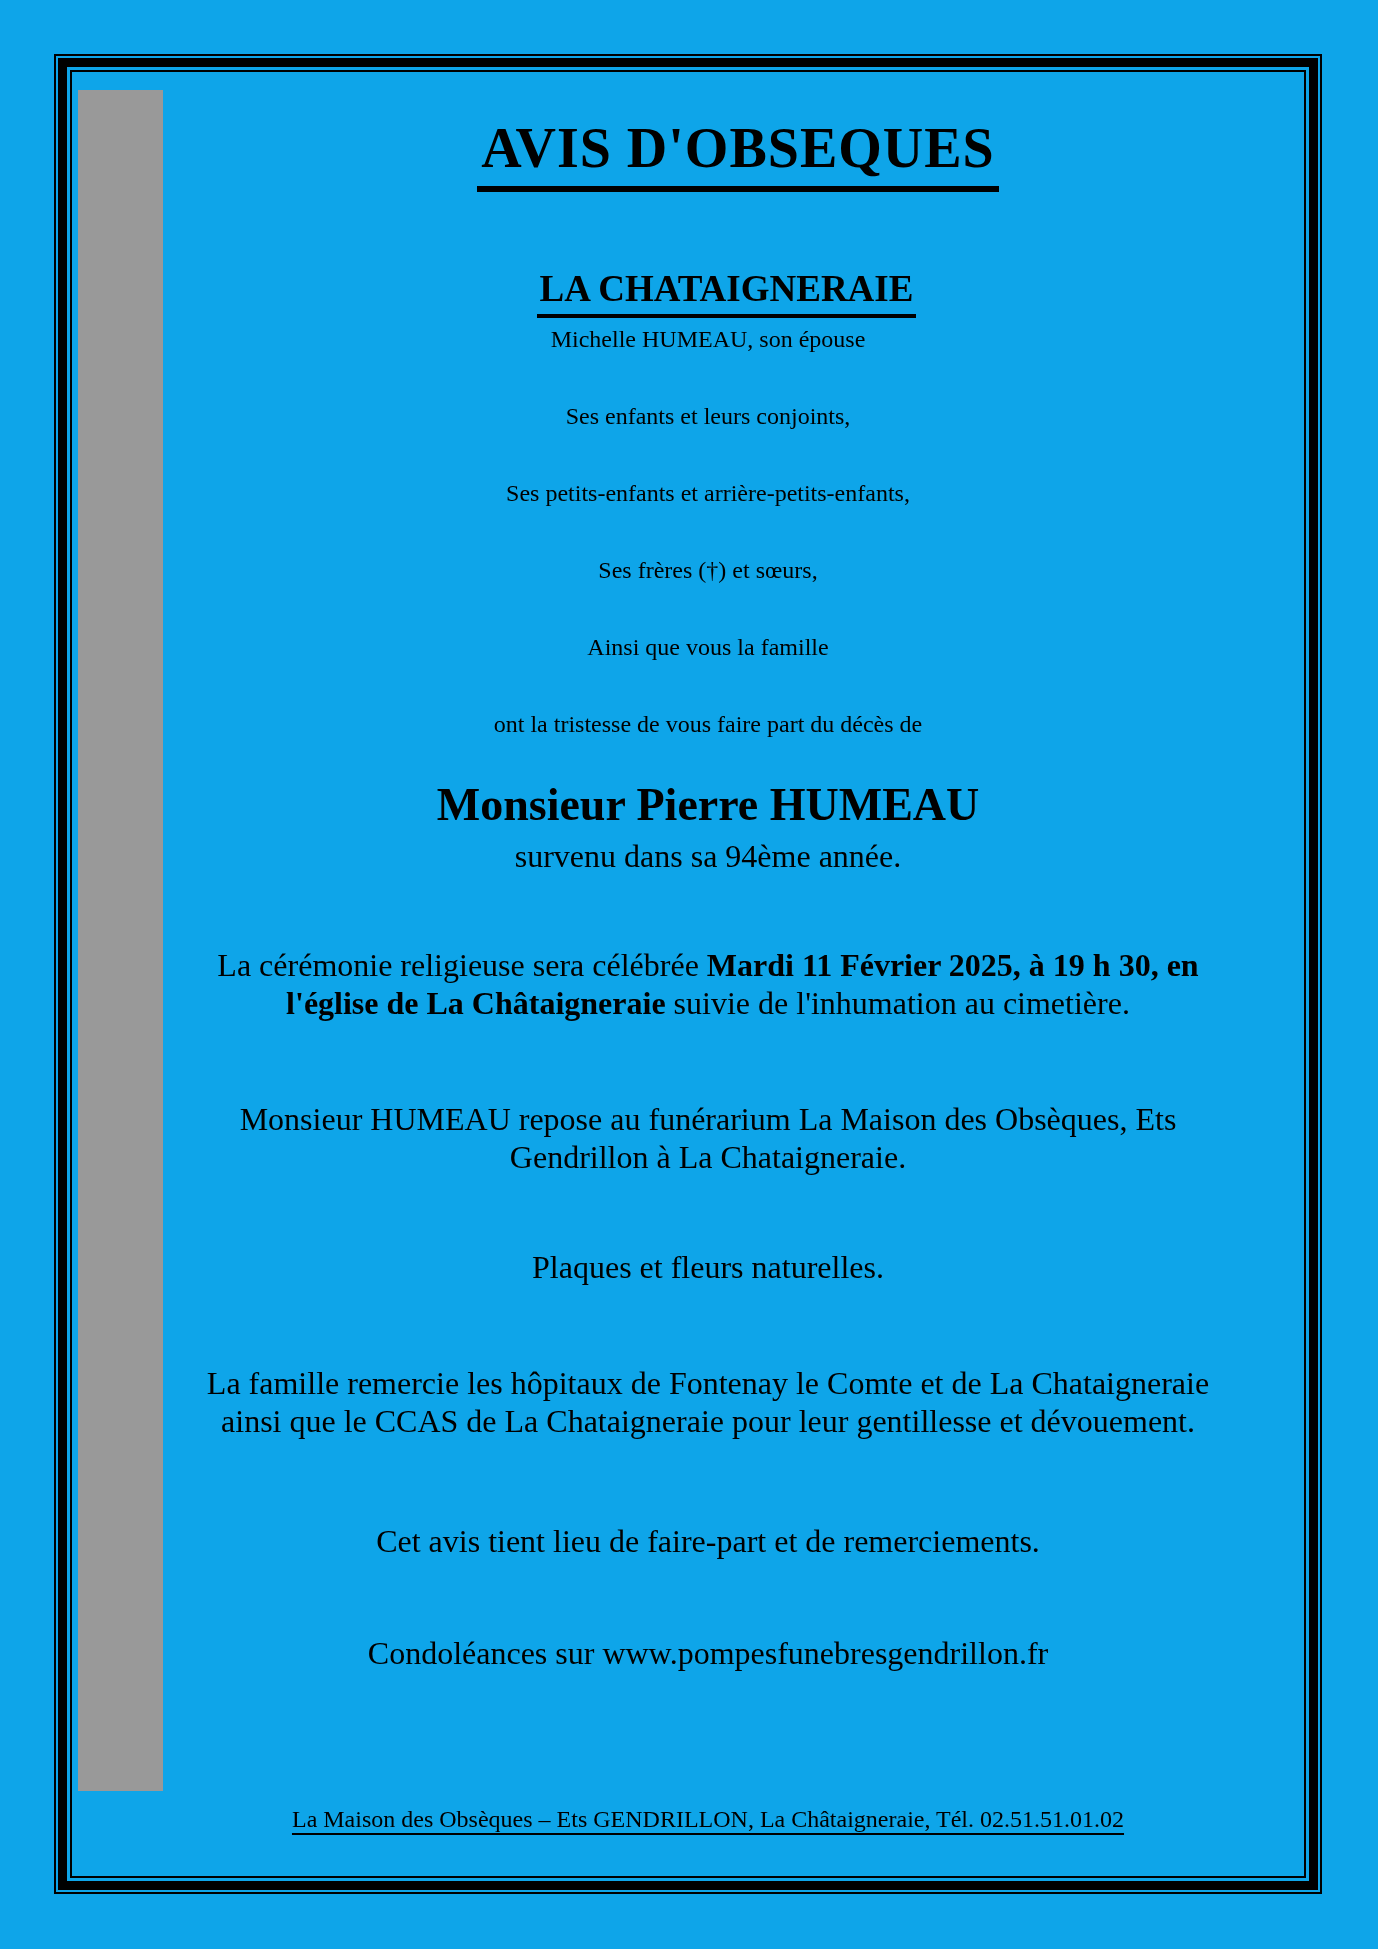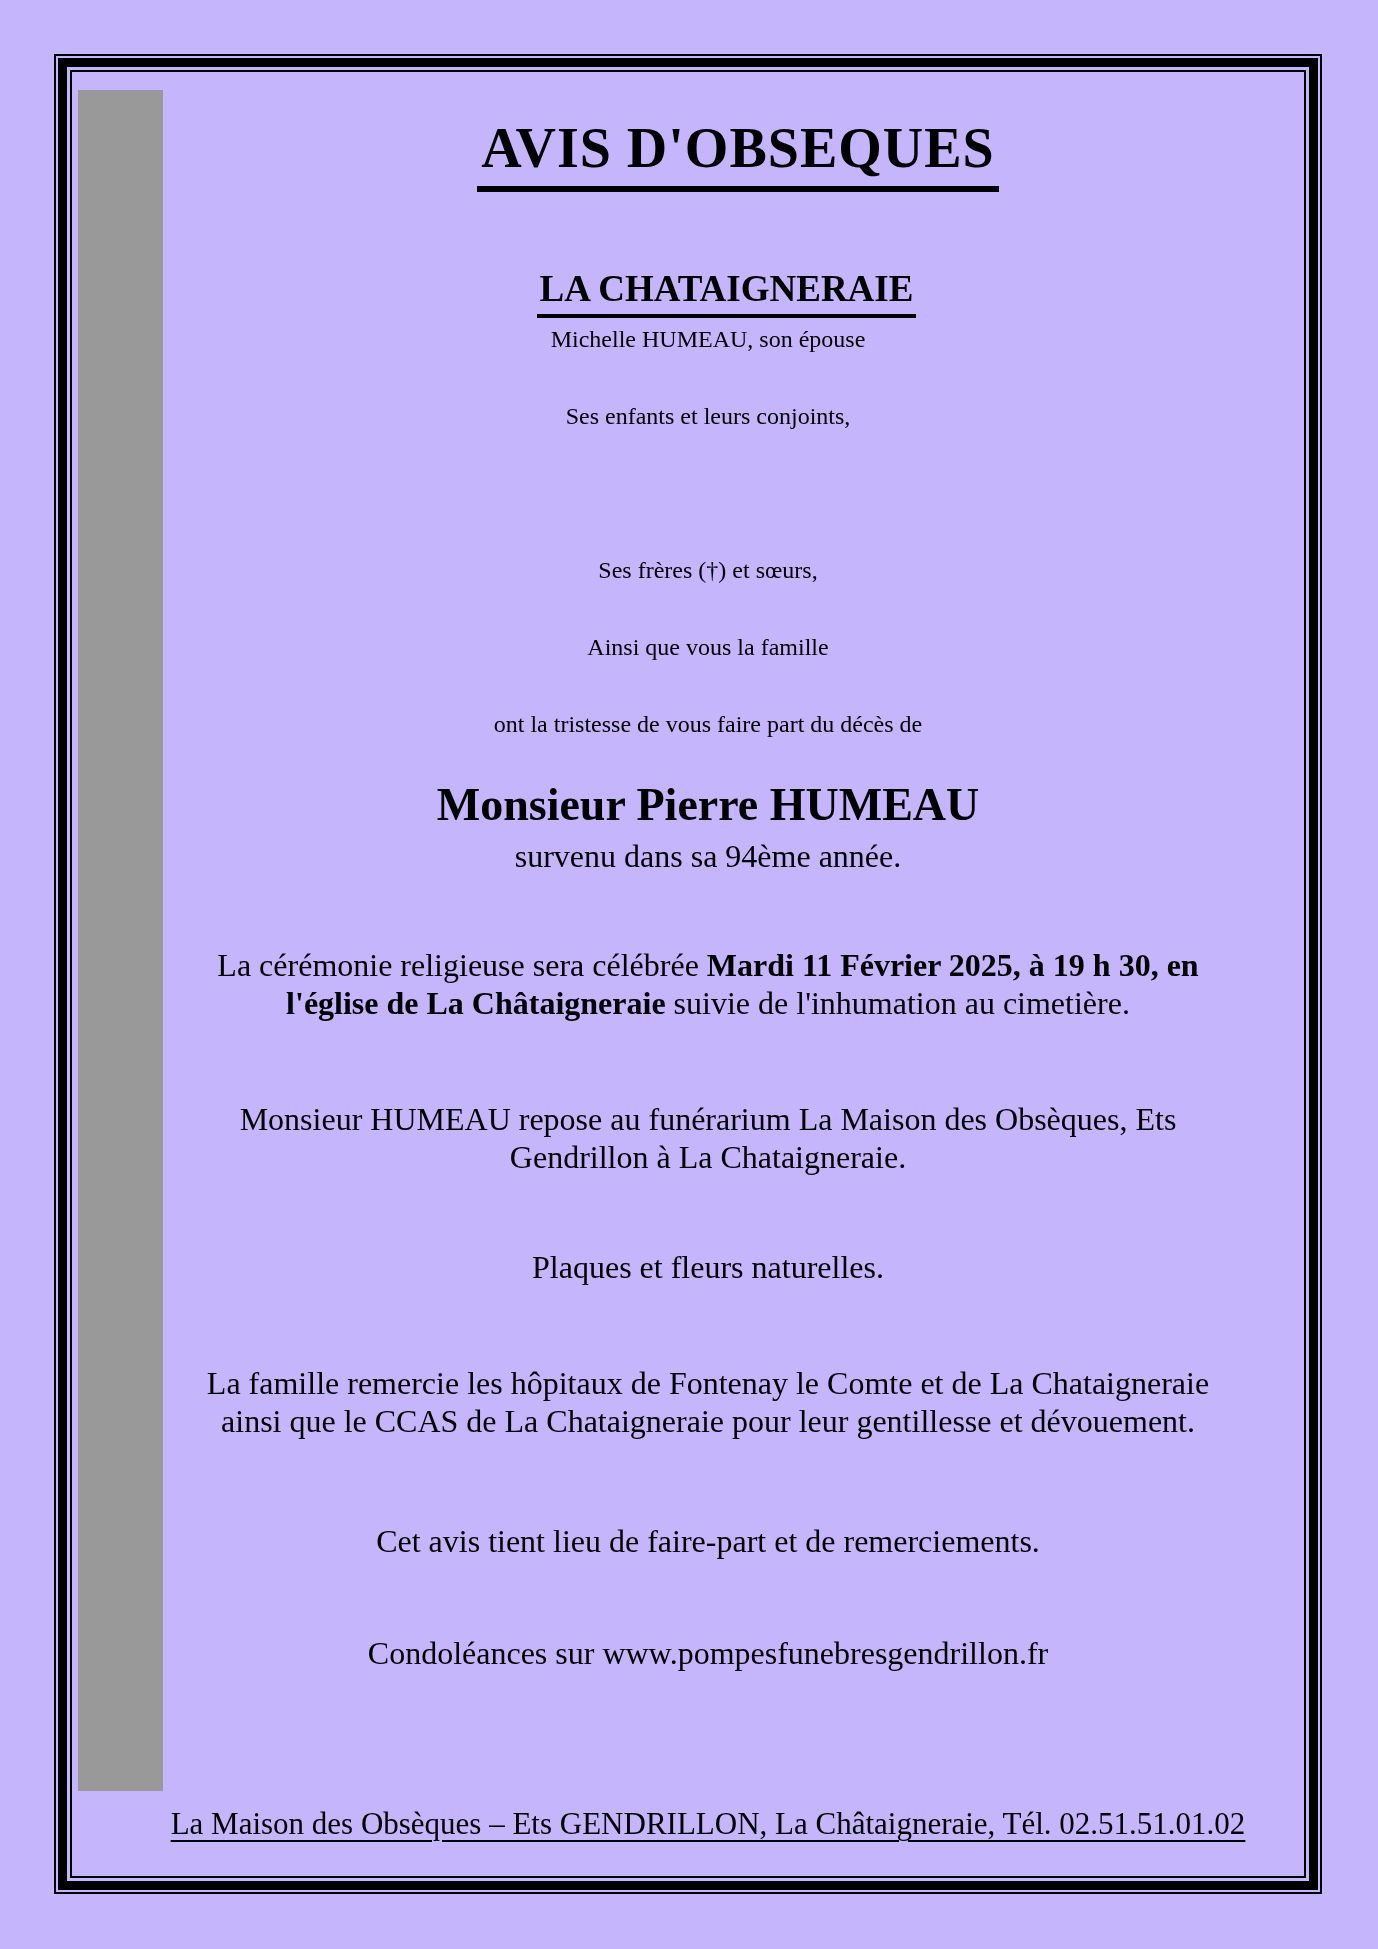--- a/index.html
+++ b/index.html
@@ -76,49 +76,50 @@
   .age {
     top: 838px;
     font-size: 32px;
   }
   .para {
     font-size: 32px;
     line-height: 38px;
   }
   .footer-line {
     top: 1806px;
-    font-size: 31px;
+    font-size: 24px;
     text-decoration: underline;
     text-decoration-thickness: 2px;
     text-underline-offset: 6px;
   }
 </style>
 </head>
 <body>
 
-<div class="page" style="background: #c4b5fd; color: rgb(0, 0, 0);">
+<div class="page" style="background: #0ea5e9; color: rgb(0, 0, 0);">
 
   <div class="frame-outer">
     <div class="frame-mid">
       <div class="frame-inner"></div>
     </div>
   </div>
 
   <div class="accent-bar" style="background: rgb(153, 153, 153);"></div>
 
   <div class="text title">
     <span class="u">AVIS D'OBSEQUES</span>
   </div>
 
   <div class="text commune">
     <span class="u">LA CHATAIGNERAIE</span>
   </div>
 
   <div class="text fam" style="top:326px">Michelle HUMEAU, son épouse</div>
   <div class="text fam" style="top:403px">Ses enfants et leurs conjoints,</div>
+  <div class="text fam" style="top:480px">Ses petits-enfants et arrière-petits-enfants,</div>
   <div class="text fam" style="top:557px">Ses frères (†) et sœurs,</div>
   <div class="text fam" style="top:634px">Ainsi que vous la famille</div>
   <div class="text fam" style="top:711px">ont la tristesse de vous faire part du décès de</div>
 
   <div class="text name">Monsieur Pierre HUMEAU</div>
   <div class="text age">survenu dans sa 94ème année.</div>
 
   <div class="text para" style="top:946px"><span>La cérémonie religieuse sera célébrée </span><strong>Mardi 11 Février 2025, à 19 h 30, en</strong><br><strong>l'église de La Châtaigneraie</strong><span> suivie de l'inhumation au cimetière.</span></div>
 
   <div class="text para" style="top:1100px"><span>Monsieur HUMEAU repose au funérarium La Maison des Obsèques, Ets</span><br><span>Gendrillon à La Chataigneraie.</span></div>

